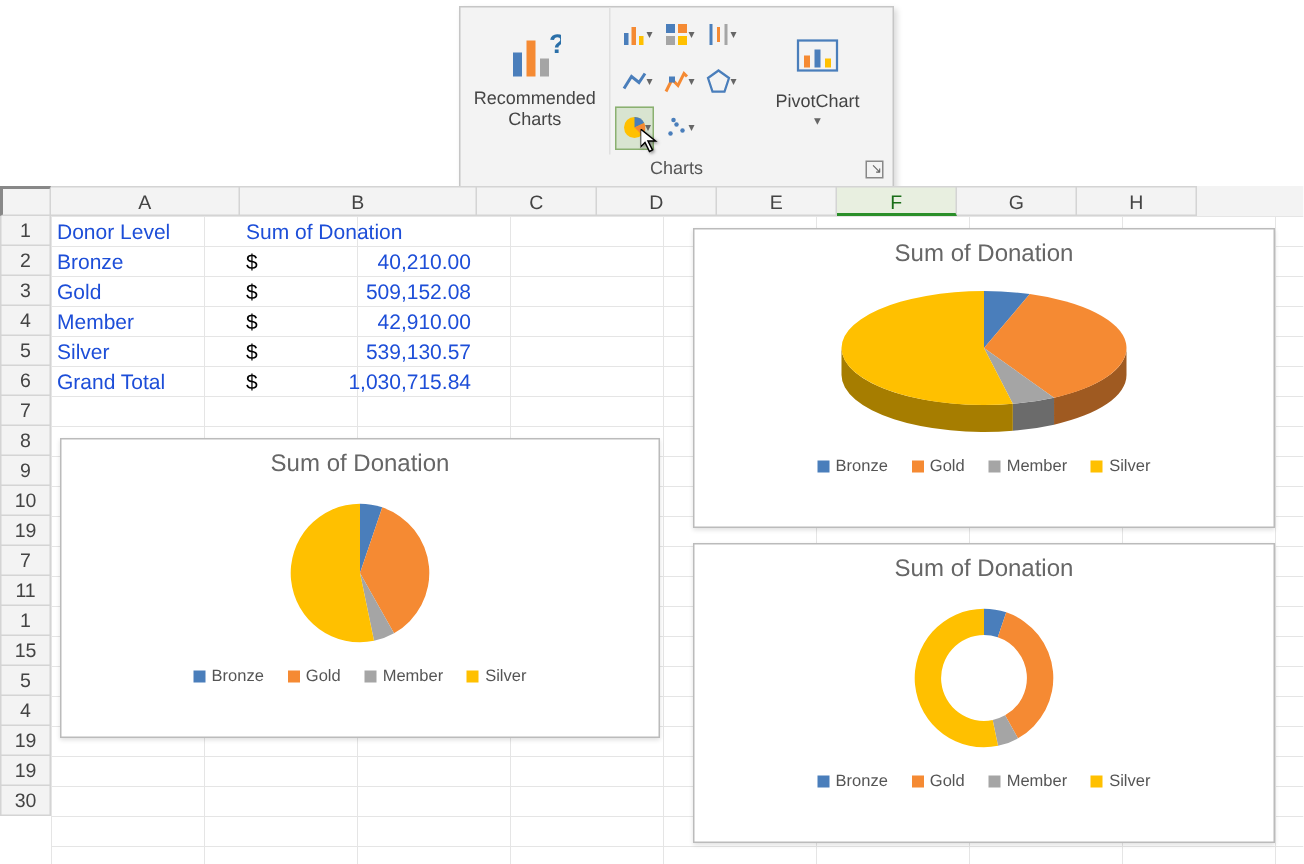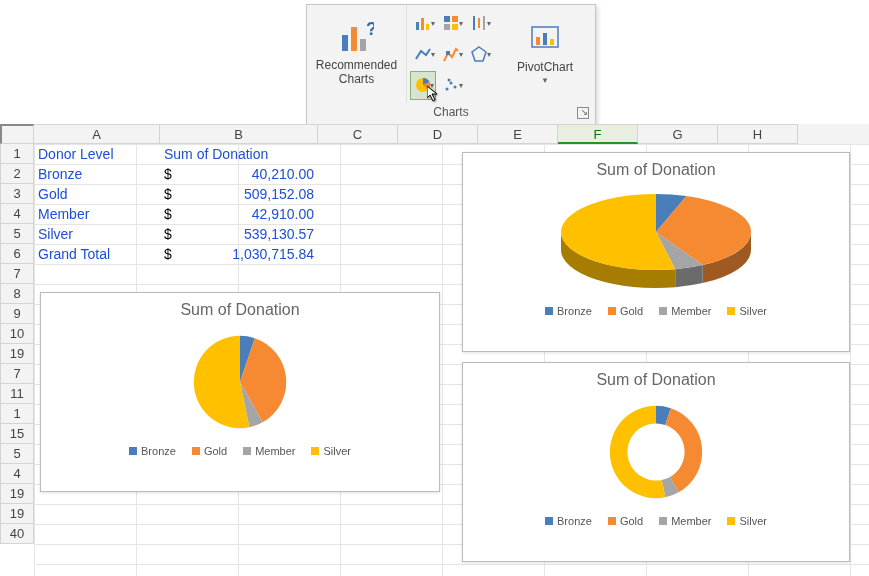--- a/index.html
+++ b/index.html
@@ -260,21 +260,21 @@
       <div class="rnum">10</div>
       <div class="rnum">19</div>
       <div class="rnum">7</div>
       <div class="rnum">11</div>
       <div class="rnum">1</div>
       <div class="rnum">15</div>
       <div class="rnum">5</div>
       <div class="rnum">4</div>
       <div class="rnum">19</div>
       <div class="rnum">19</div>
-      <div class="rnum">40</div>
+      <div class="rnum">30</div>
     </div>
   <div class="cells">
     <div class="gridbg"></div>
     <div id="datacells">
         <div class="datacell colA left" style="top:0px">Donor Level</div>
         <div class="datacell colB left" style="top:0px">Sum of Donation</div>
         <div class="datacell colA left" style="top:20px">Bronze</div>
         <div class="dollar" style="top:20px">$</div>
         <div class="datacell colB right" style="top:20px">40,210.00</div>
         <div class="datacell colA left" style="top:40px">Gold</div>

